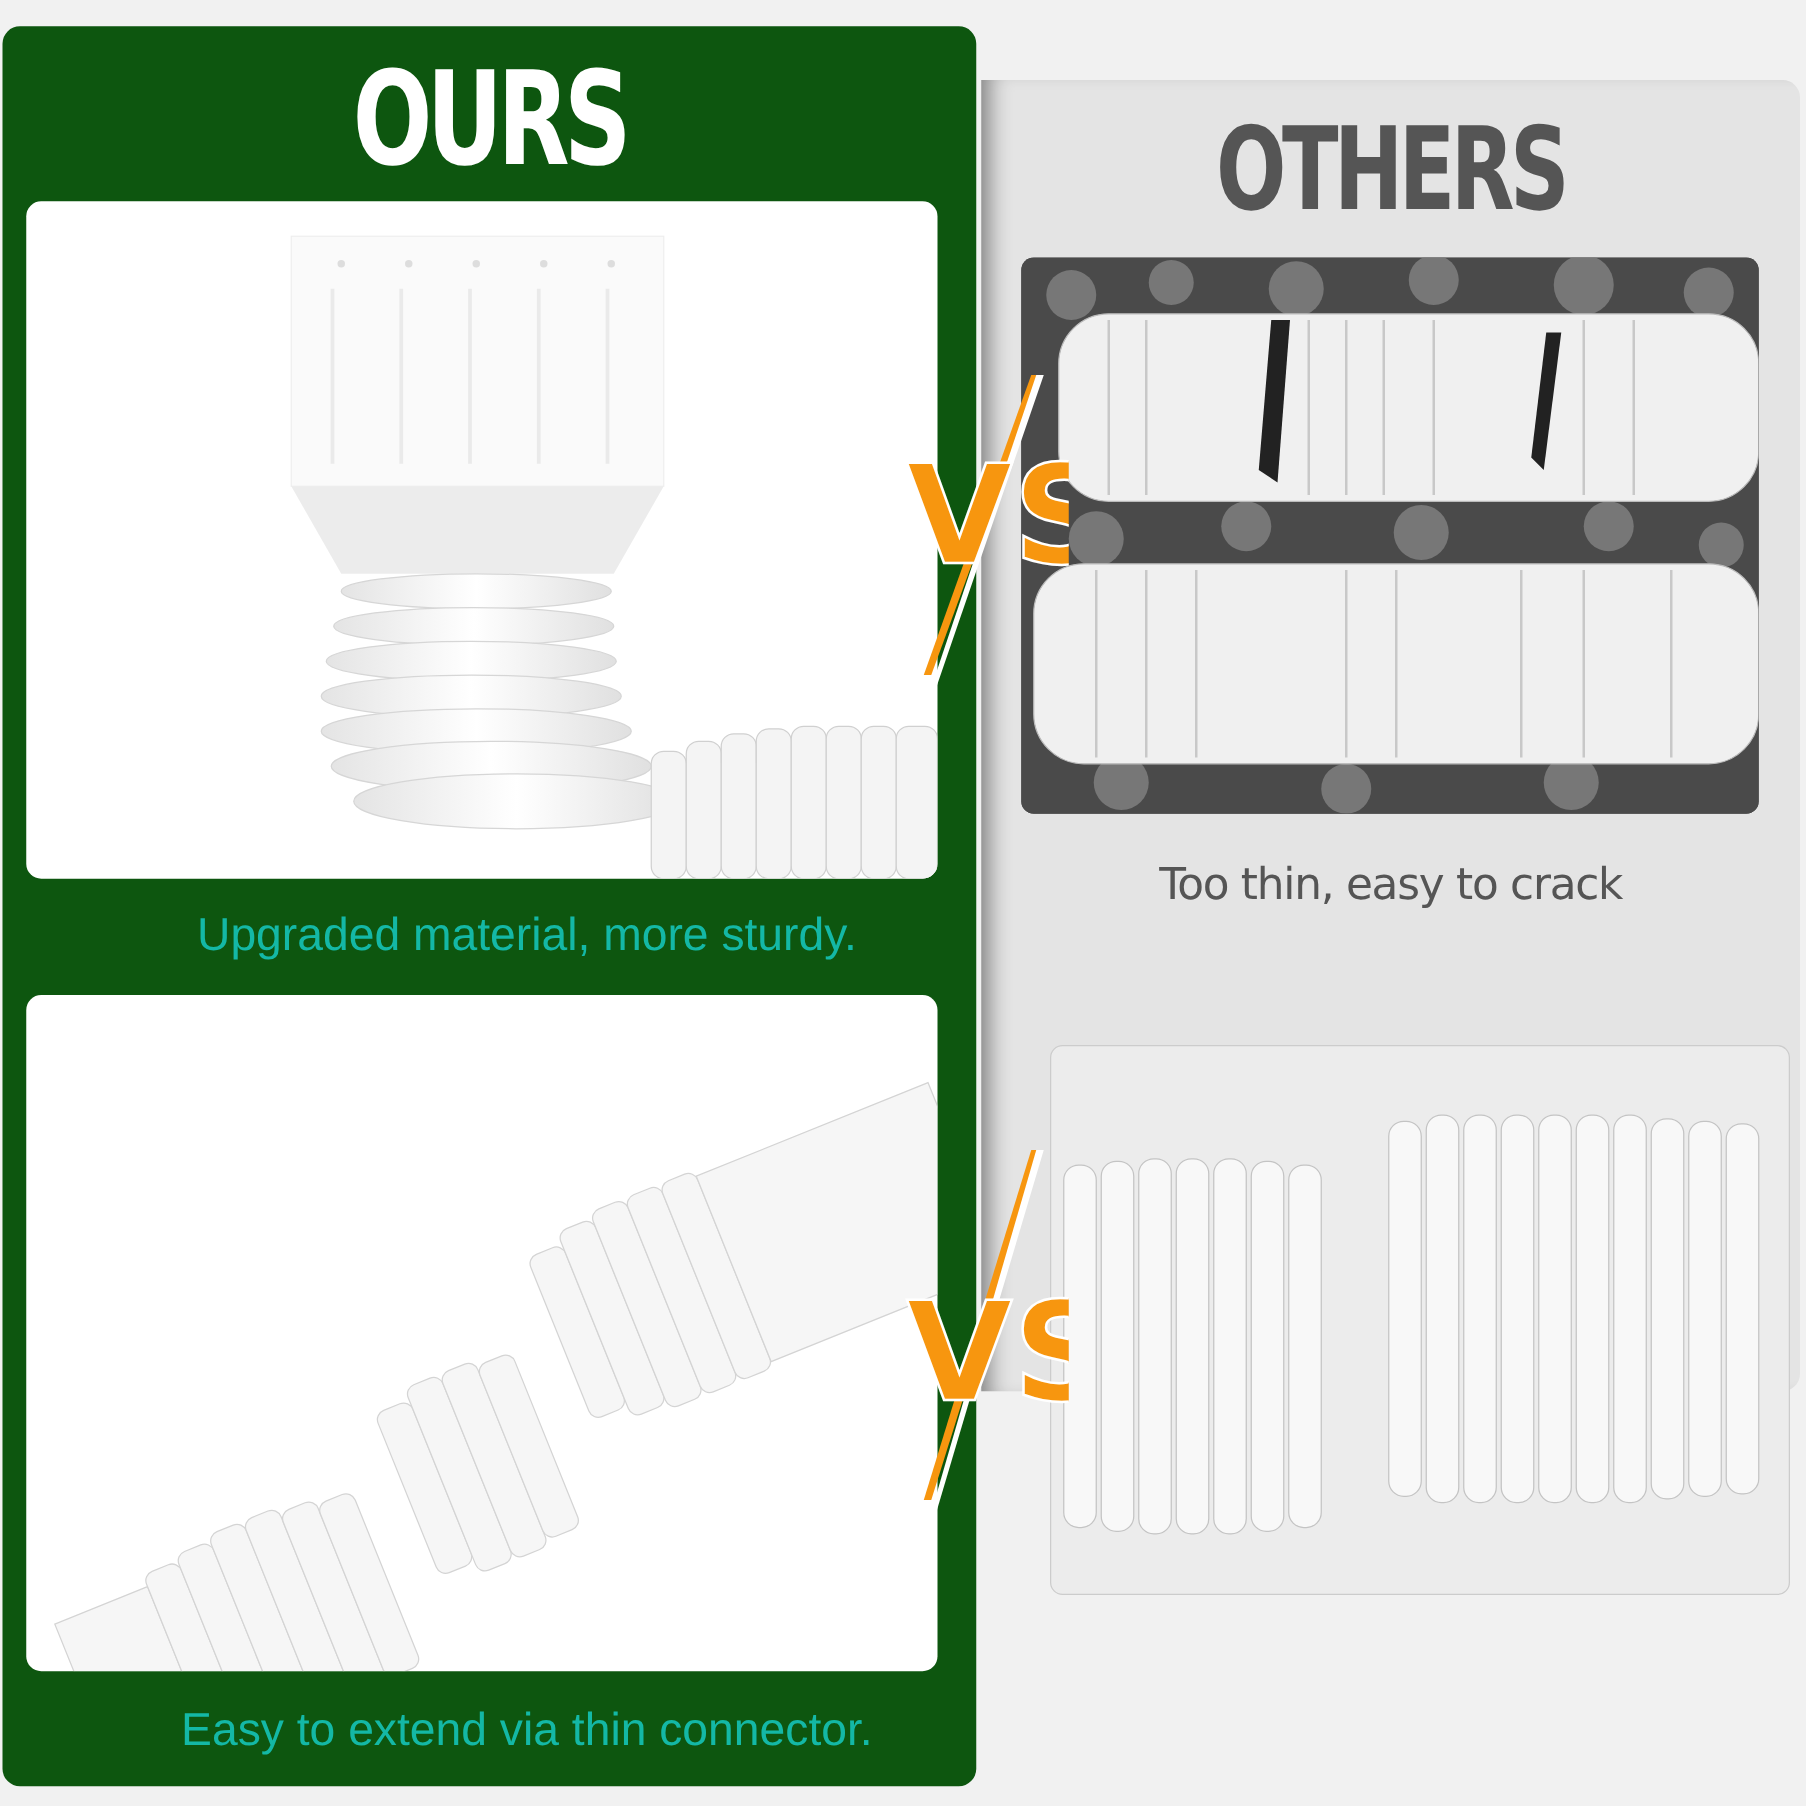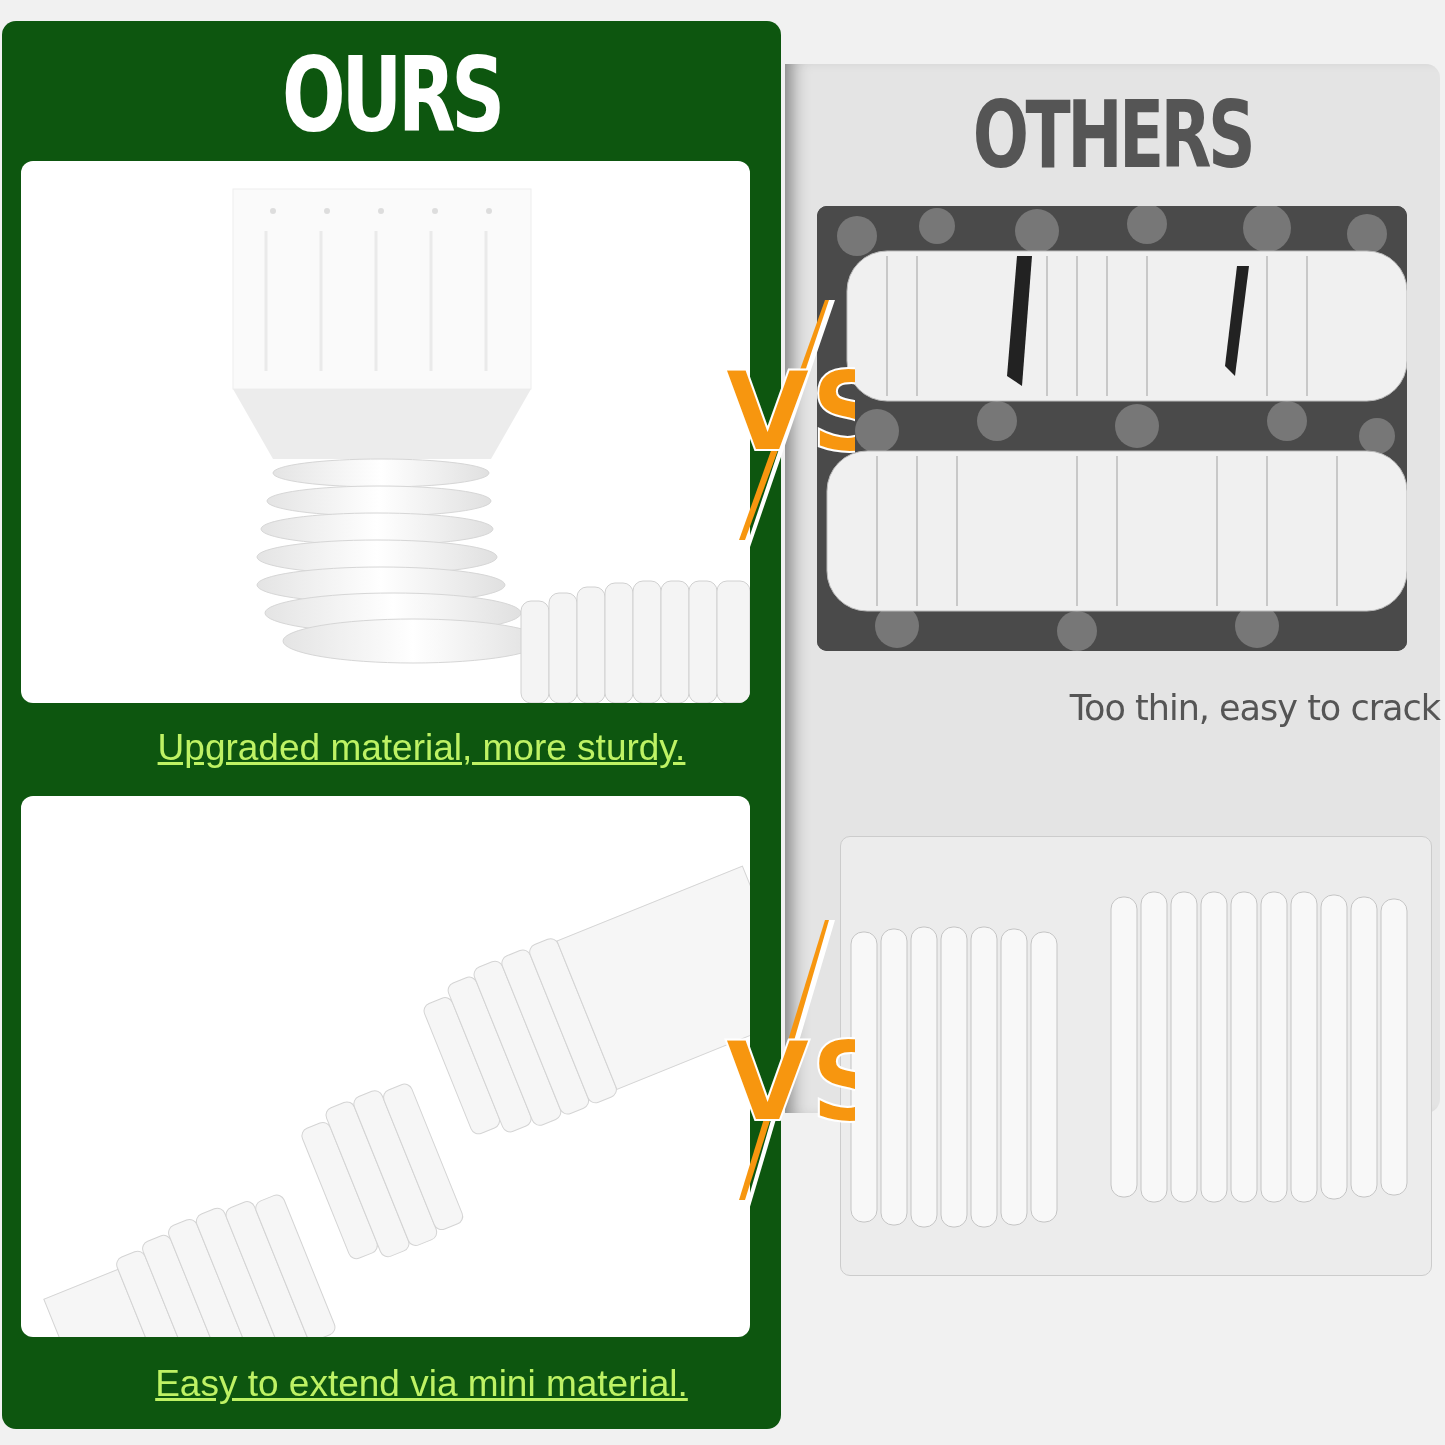--- a/index.html
+++ b/index.html
@@ -5,27 +5,27 @@
   html,body{margin:0;padding:0;}
   body{width:1445px;height:1445px;background:#f1f1f1;position:relative;overflow:hidden;font-family:"Liberation Sans",sans-serif;}
   .ours{position:absolute;left:2px;top:21px;width:779px;height:1408px;background:#0d560f;border-radius:14px;z-index:2;}
   .others{position:absolute;left:785px;top:64px;width:655px;height:1049px;background:#e4e4e4;border-radius:0 14px 14px 0;z-index:1;
     box-shadow: inset 18px 0 18px -12px rgba(0,0,0,0.45);}
   .title-ours{position:absolute;left:0;width:779px;top:22px;text-align:center;color:#fff;font-family:"DejaVu Sans",sans-serif;font-weight:bold;font-size:104px;letter-spacing:-6px;transform:scaleX(0.72);line-height:1;}
   .title-others{position:absolute;left:0;width:655px;top:26px;text-align:center;color:#555;font-family:"DejaVu Sans",sans-serif;font-weight:bold;font-size:92px;letter-spacing:-5px;transform:scaleX(0.72);line-height:1;}
   .panel{position:absolute;background:#fff;border-radius:12px;overflow:hidden;}
   .p1{left:19px;top:140px;width:729px;height:542px;}
   .p2{left:19px;top:775px;width:729px;height:541px;}
-  .caption-ours{position:absolute;left:0;width:839px;text-align:center;color:#bef264;font-size:37px;text-decoration:underline;}
+  .caption-ours{position:absolute;left:0;width:839px;text-align:center;color:#14b8a6;font-size:37px;}
   .c1{top:706px;}
   .c2{top:1342px;}
   .photo{position:absolute;border-radius:10px;overflow:hidden;}
   .ph1{left:32px;top:142px;width:590px;height:445px;background:#3a3a3a;}
   .ph2{left:55px;top:772px;width:590px;height:438px;background:#ececec;border:1px solid #ccc;}
-  .caption-others{position:absolute;left:0;width:655px;text-align:right;color:#555;font-size:35px;font-family:"DejaVu Sans",sans-serif;letter-spacing:-1px;}
+  .caption-others{position:absolute;left:0;width:655px;text-align:center;color:#555;font-size:35px;font-family:"DejaVu Sans",sans-serif;letter-spacing:-1px;}
   .co1{top:624px;}
   .co2{top:1250px;left:-30px;}
   .vs{position:absolute;z-index:5;}
   .vs1{left:715px;top:300px;}
   .vs2{left:715px;top:920px;}
 </style>
 </head>
 <body>
 
 <div class="ours">
@@ -95,21 +95,21 @@
         <rect x="350" y="295" width="30" height="150" rx="8"></rect>
         <rect x="420" y="230" width="30" height="140" rx="8"></rect>
         <rect x="450" y="220" width="30" height="160" rx="8"></rect>
         <rect x="480" y="215" width="30" height="170" rx="8"></rect>
         <rect x="510" y="215" width="30" height="170" rx="8"></rect>
         <rect x="540" y="215" width="30" height="170" rx="8"></rect>
         <rect x="570" y="220" width="200" height="160"></rect>
       </g>
     </svg>
   </div>
-  <div class="caption-ours c2">Easy to extend via mini material.</div>
+  <div class="caption-ours c2">Easy to extend via thin connector.</div>
 </div>
 
 <div class="others">
   <div class="title-others">OTHERS</div>
 
   <div class="photo ph1">
     <svg width="590" height="445">
       <rect width="590" height="445" fill="#4a4a4a"></rect>
       <g fill="#777">
           <circle cx="40" cy="30" r="20"></circle>

